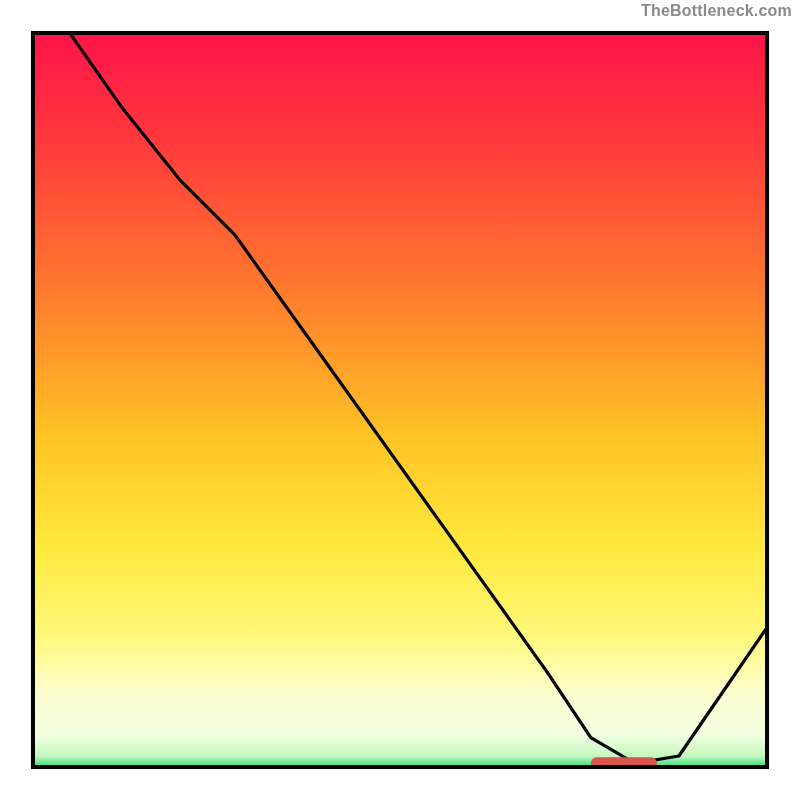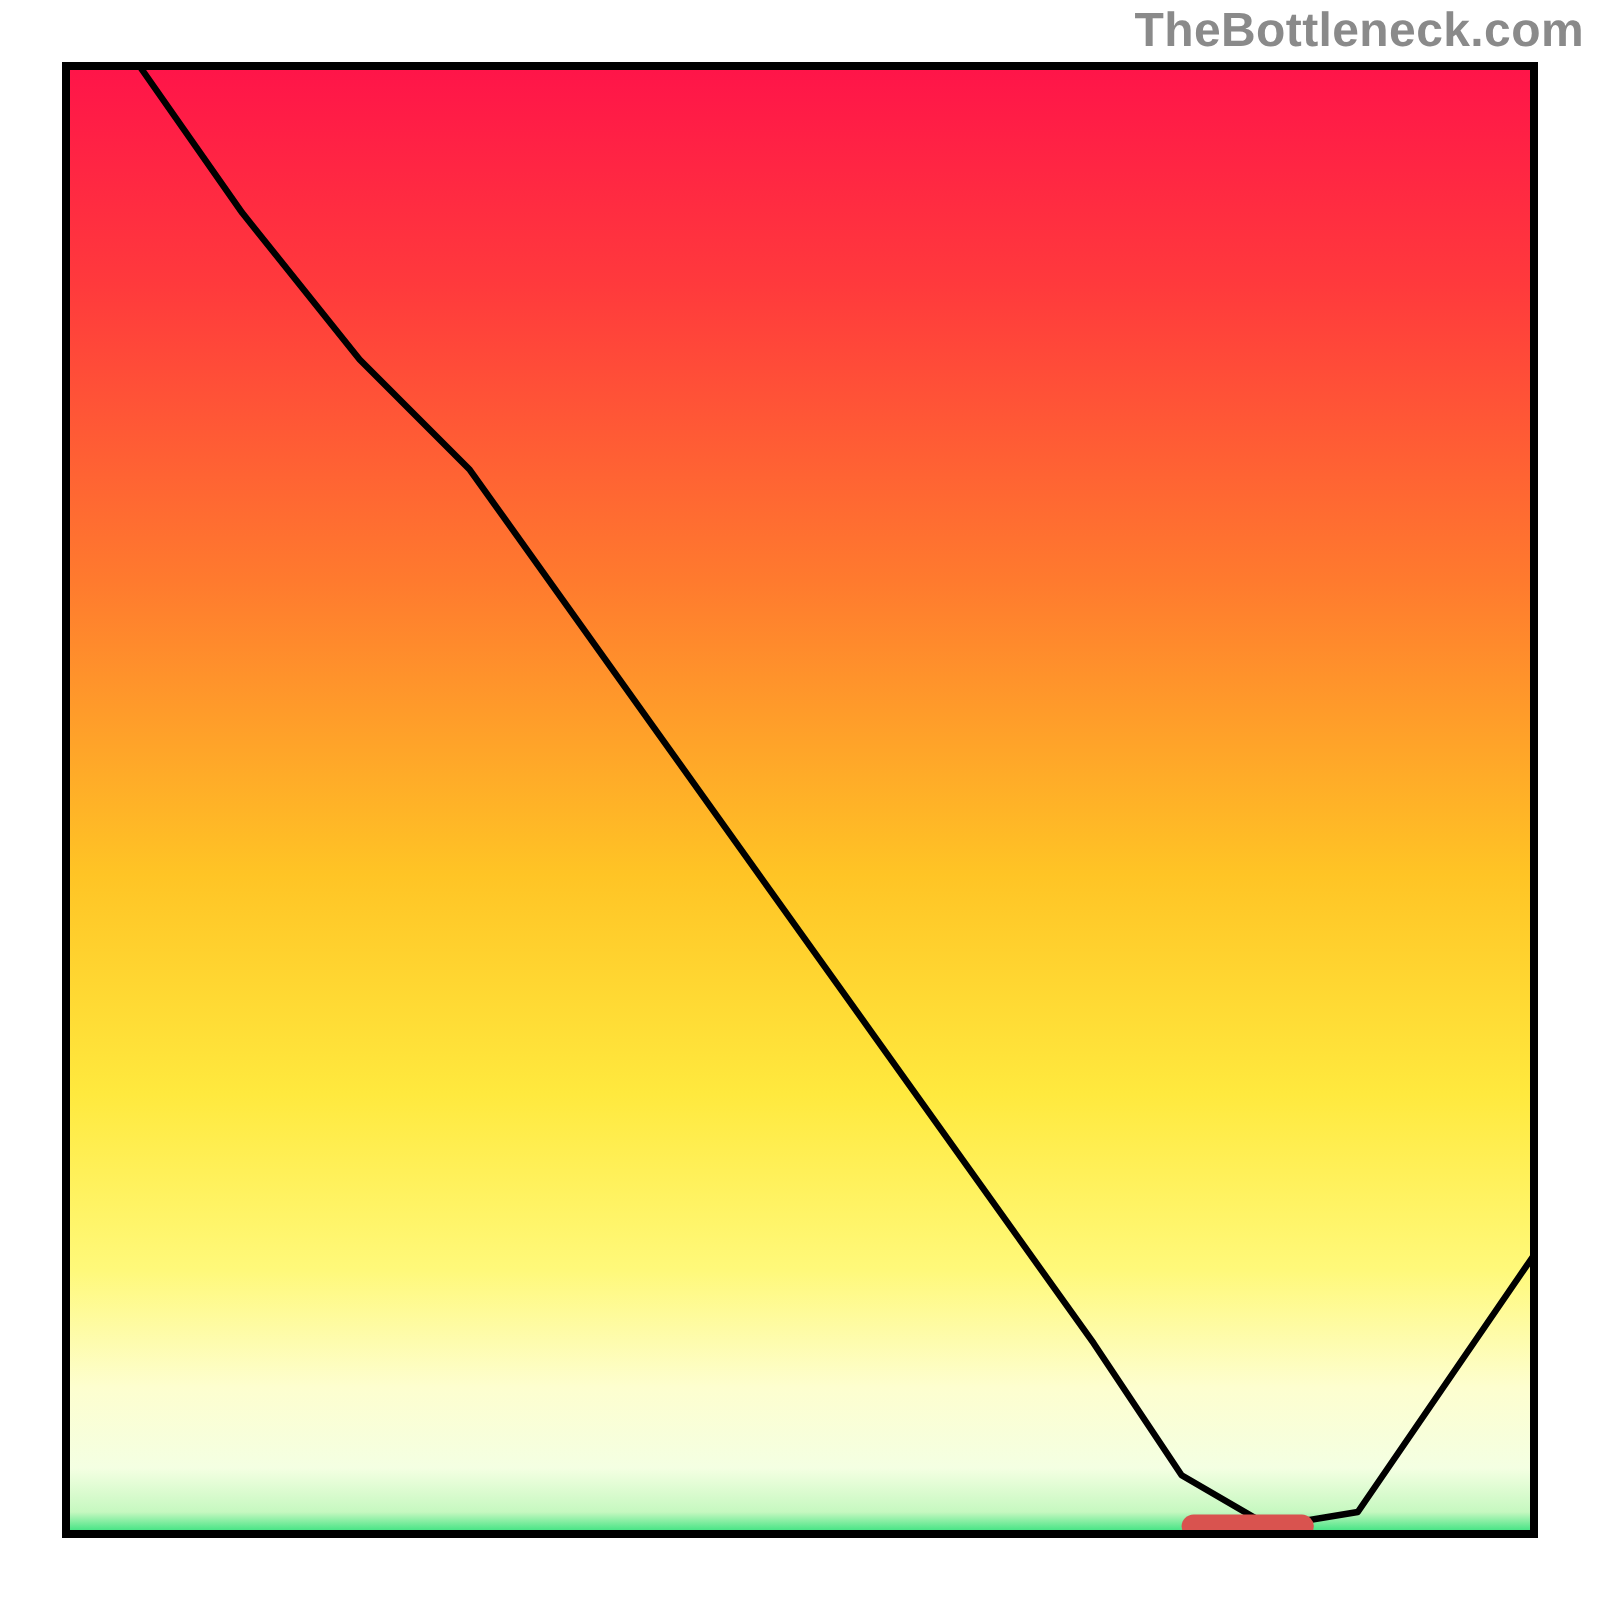--- a/index.html
+++ b/index.html
@@ -21,21 +21,21 @@
     top: 0;
     left: 0;
     width: 800px;
     height: 800px;
     display: block;
   }
   .watermark {
     position: absolute;
     top: 2px;
     right: 8px;
-    font-size: 24px;
+    font-size: 16px;
     font-weight: 600;
     color: #8a8a8a;
     pointer-events: none;
     user-select: none;
     letter-spacing: 0.2px;
   }
 </style>
 </head>
 <body>
 

